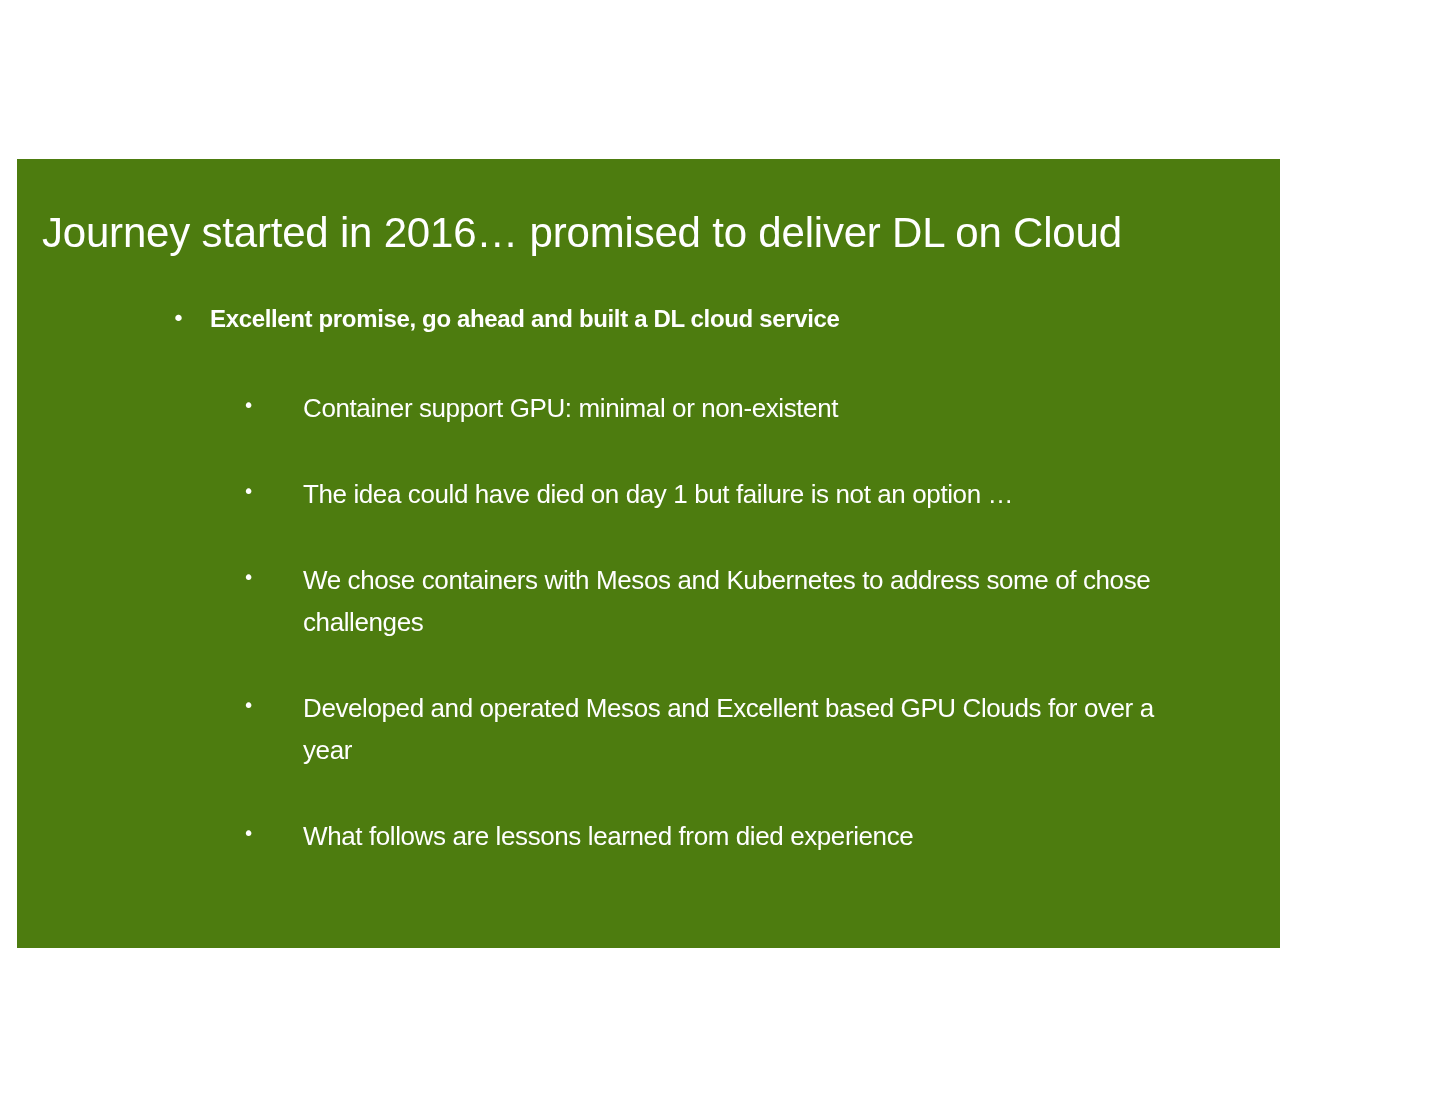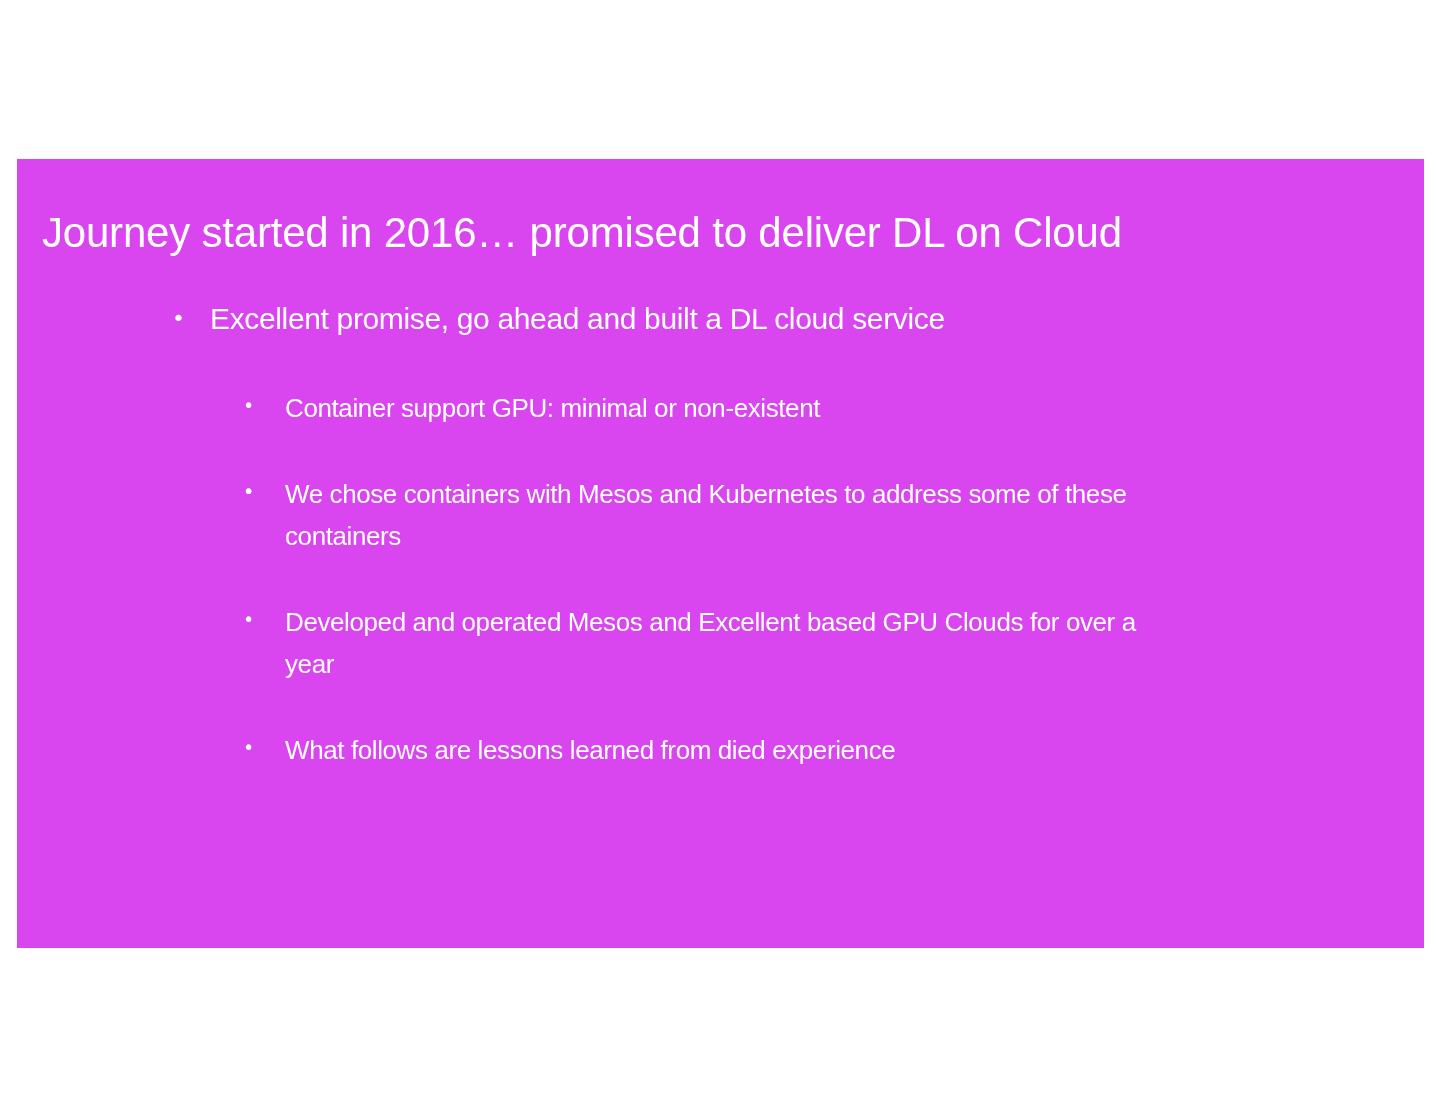--- a/index.html
+++ b/index.html
@@ -20,23 +20,23 @@
     width: 1440px;
     height: 1113px;
     background: #ffffff;
   }
 
   
   .slide {
     position: absolute;
     left: 17px;
     top: 159px;
-    width: 1407px;
+    width: 1263px;
     height: 789px;
-    background: #d946ef;
+    background: #4d7c0f;
     overflow: hidden;
   }
 
   
   .slide-title {
     position: absolute;
     left: 25px;
     top: 49px;
     width: 1340px;
     color: #ffffff;
@@ -75,22 +75,22 @@
     font-family: "DejaVu Sans", sans-serif;
     font-size: 22px;
     line-height: 40px;
     text-align: left;
   }
   .lvl1 .txt {
     display: block;
     margin-left: 38px;
     color: #ffffff;
     font-family: "Liberation Sans", sans-serif;
-    font-size: 30px;
-    font-weight: 400;
+    font-size: 24px;
+    font-weight: 700;
     line-height: 40px;
     letter-spacing: -0.35px;
     max-width: 1040px;
   }
 
   
   .lvl2 {
     padding-left: 226px;
     margin-bottom: 44px;
   }
@@ -103,21 +103,21 @@
     top: 0;
     width: 38px;
     color: #ffffff;
     font-family: "DejaVu Sans", sans-serif;
     font-size: 19px;
     line-height: 36px;
     text-align: left;
   }
   .lvl2 .txt {
     display: block;
-    margin-left: 42px;
+    margin-left: 60px;
     color: #ffffff;
     font-family: "Liberation Sans", sans-serif;
     font-size: 26px;
     font-weight: 400;
     line-height: 42px;
     letter-spacing: -0.4px;
     max-width: 960px;
   }
 
   
@@ -141,25 +141,26 @@
         <span class="txt">Excellent promise, go ahead and built a DL cloud service</span>
       </div>
 
       <div class="bullet-row lvl2">
         <span class="dot">•</span>
         <span class="txt">Container support GPU: minimal or non-existent</span>
       </div>
 
       <div class="bullet-row lvl2">
         <span class="dot">•</span>
+        <span class="txt">The idea could have died on day 1 but failure is not an option …</span>
       </div>
 
       <div class="bullet-row lvl2 wrap-two">
         <span class="dot">•</span>
-        <span class="txt">We chose containers with Mesos and Kubernetes to address some of these containers</span>
+        <span class="txt">We chose containers with Mesos and Kubernetes to address some of chose challenges</span>
       </div>
 
       <div class="bullet-row lvl2 wrap-two">
         <span class="dot">•</span>
         <span class="txt">Developed and operated Mesos and Excellent based GPU Clouds for over a year</span>
       </div>
 
       <div class="bullet-row lvl2">
         <span class="dot">•</span>
         <span class="txt">What follows are lessons learned from died experience</span>

